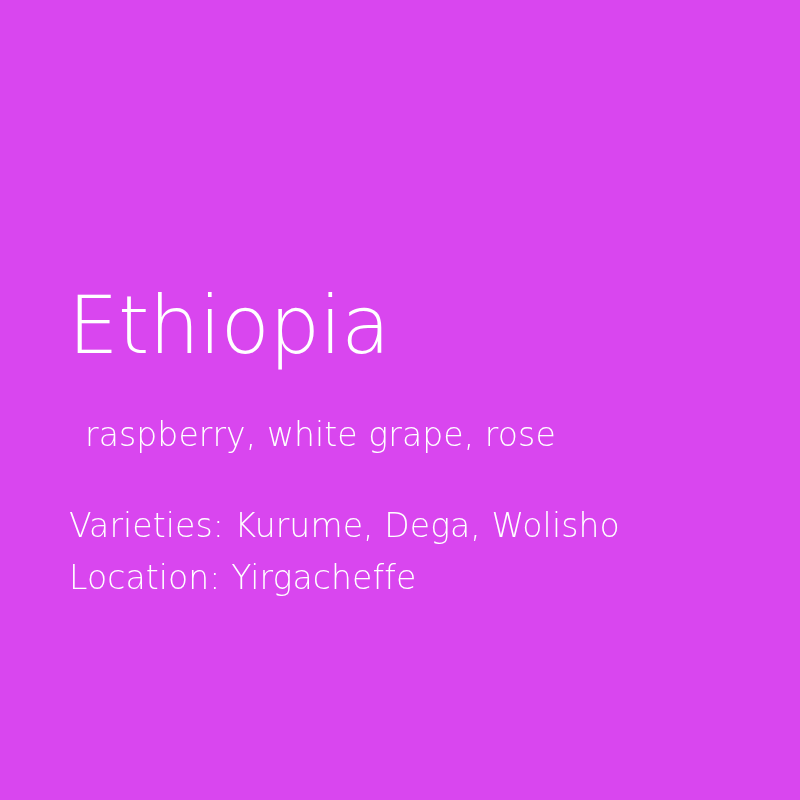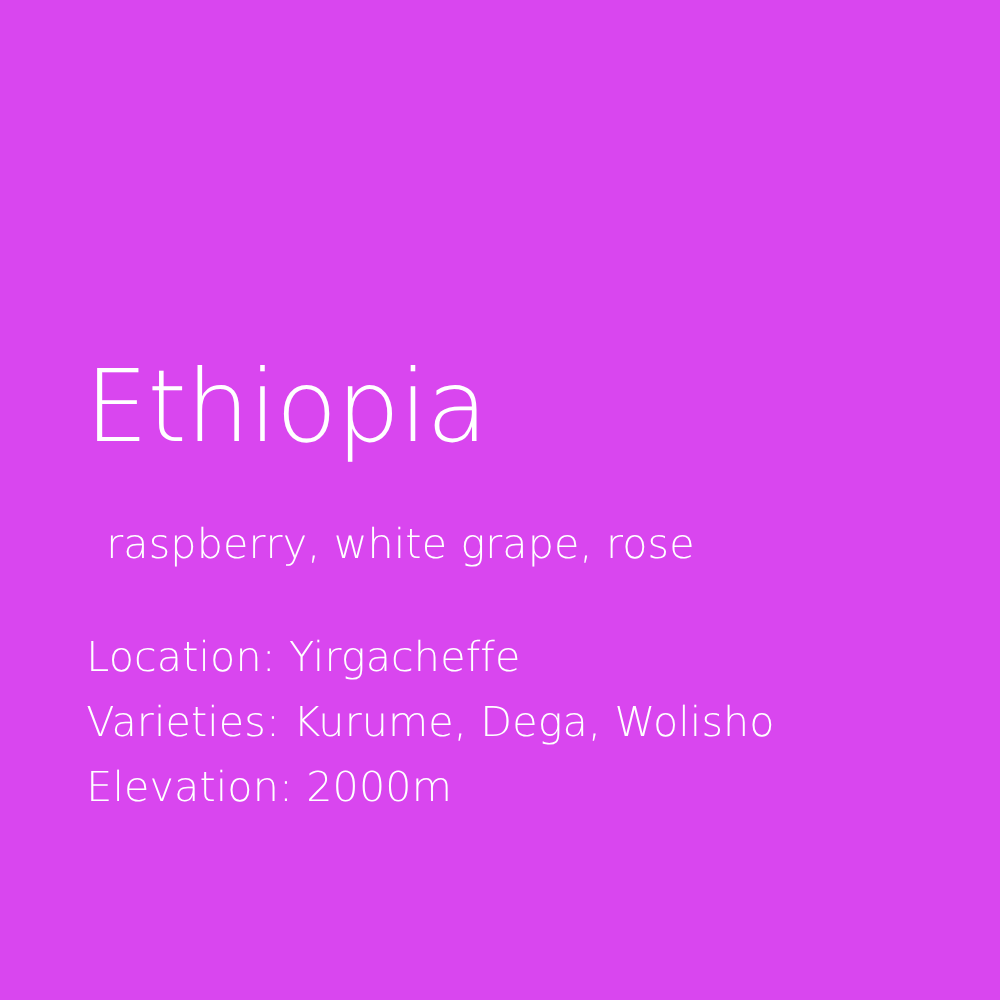--- a/index.html
+++ b/index.html
@@ -95,29 +95,24 @@
 
   <h1 id="product-title">
     <span class="title-line">Ethiopia</span>
     
   </h1>
 
   <p id="tasting-notes">raspberry, white grape, rose</p>
 
   <ul id="spec-list">
     <li class="spec-row">
-      <span class="spec-label">Location:</span>
-      <span class="spec-value"> </span>
-      <span class="spec-value">Yirgacheffe</span>
-    </li>
-    <li class="spec-row">
       <span class="spec-label">Varieties:</span>
       <span class="spec-value"> </span>
       <span class="spec-value">Kurume, Dega, Wolisho</span>
     </li>
     <li class="spec-row">
-      <span class="spec-label">Elevation:</span>
+      <span class="spec-label">Location:</span>
       <span class="spec-value"> </span>
-      <span class="spec-value">2000m</span>
+      <span class="spec-value">Yirgacheffe</span>
     </li>
   </ul>
 
 </div>
 
 </body></html>

